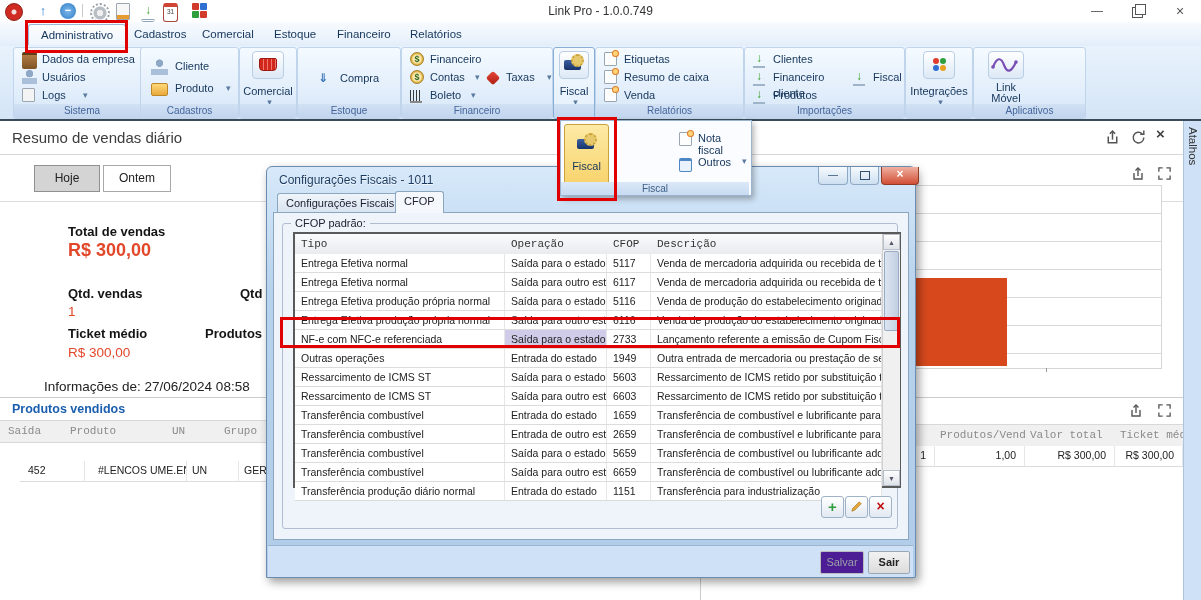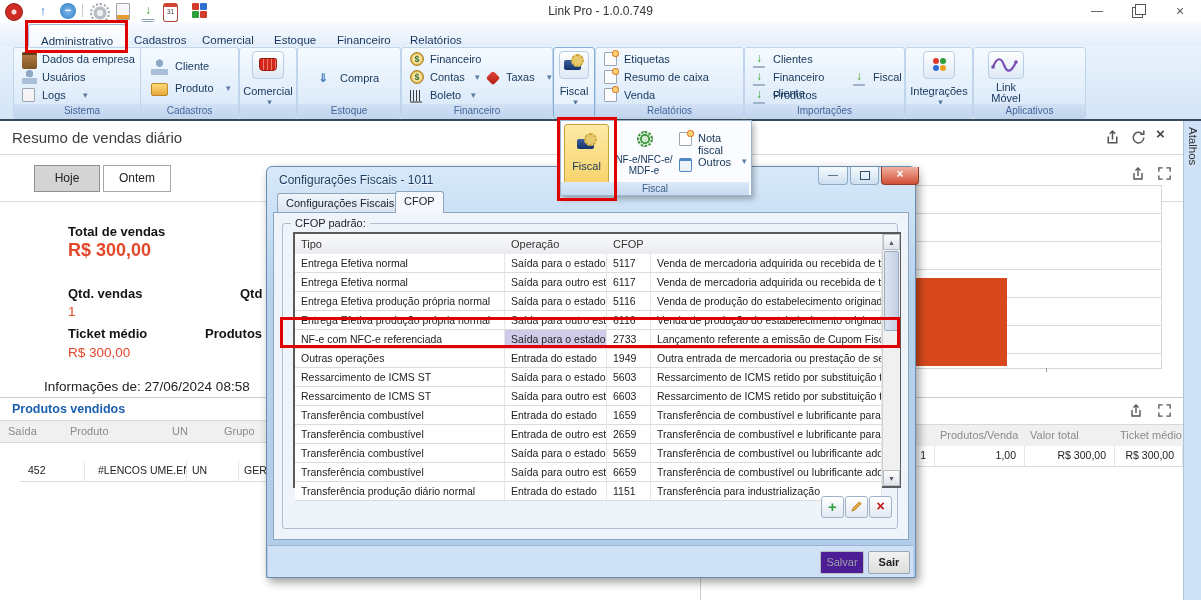--- a/index.html
+++ b/index.html
@@ -8,21 +8,21 @@
   .a{position:absolute;}
   .nw{white-space:nowrap;}
   
   #titlebar{left:0;top:0;width:1201px;height:22px;background:#ffffff;}
   .qat{top:3px;width:16px;height:16px;border-radius:3px;}
   .winbtn{top:2px;width:30px;height:18px;text-align:center;color:#555;font-size:12px;line-height:18px;}
   .maxbox{display:inline-block;width:9px;height:9px;border:1px solid #555;position:relative;top:3px;background:#fff;}
   .maxbox:before{content:"";position:absolute;left:2px;top:-4px;width:9px;height:9px;border:1px solid #555;background:#fff;}
   
   #tabrow{left:0;top:22px;width:1201px;height:24px;background:linear-gradient(#f8fbff,#e3eefa);}
-  .rtab{top:2px;height:20px;line-height:20px;padding:6px 12px;font-size:11.5px;color:#15355a;border-radius:3px 3px 0 0;}
+  .rtab{top:2px;height:20px;line-height:20px;padding:0 12px;font-size:11.5px;color:#15355a;border-radius:3px 3px 0 0;}
   .rtab.active{background:linear-gradient(#fdfeff,#eef5fc);border:1px solid #9db8d6;border-bottom:none;}
   
   #ribbon{left:0;top:46px;width:1201px;height:73px;background:linear-gradient(#e8f2fc,#d4e5f7);}
   .rgroup{position:absolute;top:1px;height:70px;border:1px solid #c0d4ec;border-radius:3px;
     background:linear-gradient(#f4faff,#e2eefb 62%,#d5e6f7);}
   .glabel{position:absolute;left:0;right:0;bottom:0;height:14px;line-height:14px;text-align:center;
     font-size:10px;color:#44659b;background:linear-gradient(#d2e1f4,#c1d5ee);border-radius:0 0 3px 3px;}
   .ritem{position:absolute;height:16px;line-height:16px;font-size:11px;color:#15355a;}
   .ritem .lbl{position:absolute;left:20px;top:0;}
   .dd{color:#5a7aa0;font-size:9px;margin-left:3px;}
@@ -56,21 +56,21 @@
     border:2px dotted #caa33a;background:#e7c96d;}
   .shape-dots{position:absolute;left:9px;top:6px;width:6px;height:6px;border-radius:50%;background:#e03c2e;
     box-shadow:7px 0 0 #2f9e3c,0 7px 0 #2f6fd2,7px 7px 0 #e8a01e;}
   
   #dash{left:0;top:121px;width:1183px;height:470px;background:#ffffff;}
   .panelhdr{left:0;top:0;width:1183px;height:33px;border-bottom:1px solid #d8d8d8;}
   .toolbtn{height:25px;line-height:25px;text-align:center;font-size:12px;color:#222;}
   .stat-label{font-weight:bold;font-size:13px;color:#141414;}
   .stat-value{color:#e3472a;font-size:13.5px;}
   .bigvalue{color:#e3472a;font-size:18px;font-weight:bold;}
-  .thead{background:#f0f0f0;color:#8a8a8a;font-size:11px;}
+  .thead{background:#f0f0f0;color:#8a8a8a;font-size:11px;font-family:Liberation Mono, monospace;}
   .cell{position:absolute;top:0;height:100%;line-height:20px;overflow:hidden;white-space:nowrap;}
   svg.lineicon{stroke:#555;stroke-width:1.4;fill:none;}
   
   #fiscalmenu{left:560px;top:120px;width:190px;height:74px;background:#fafcff;border:1px solid #9ab4cf;
     box-shadow:2px 3px 6px rgba(0,0,0,.3);z-index:50;}
   
   #dialog{left:266px;top:166px;width:648px;height:410px;z-index:30;
     background:linear-gradient(#d7e9fa,#b7d2ec 30%,#b0cce9);border:1px solid #6a8cb0;border-radius:6px 6px 0 0;
     box-shadow:3px 4px 10px rgba(0,0,0,.4);}
   .dlgbtn{position:absolute;top:0;height:17px;border:1px solid #8fa9c4;border-top:none;border-radius:0 0 4px 4px;
@@ -371,26 +371,20 @@
   </div>
 
   <div id="fiscalmenu" class="a">
     <div class="a" style="left:3px;top:3px;width:43px;height:64px;border:1px solid #c9a23e;border-radius:3px;
       background:linear-gradient(#fdeaa6,#f7d167);text-align:center;">
       <div style="position:relative;width:30px;height:26px;margin:4px auto 0;">
           <span class="shape-fiscalprinter" style="left:5px;top:10px;"></span>
         </div>
       <div style="margin-top:5px;font-size:11px;color:#15355a;">Fiscal</div>
     </div>
-    <div class="a" style="left:52px;top:3px;width:62px;height:64px;text-align:center;">
-      <div style="position:relative;width:30px;height:24px;margin:3px auto 0;">
-        <span class="ic ic-gearg" style="left:8px;top:4px;"></span>
-      </div>
-      <div style="font-size:10px;color:#15355a;line-height:11px;margin-top:3px;"><span>NF-e/NFC-e/</span><br><span>MDF-e</span></div>
-    </div>
     <div class="a" style="left:118px;top:10px;width:70px;height:17px;">
       <span class="ic ic-report"></span>
         <span style="position:absolute;left:19px;top:1px;font-size:11px;color:#15355a;">Nota fiscal</span>
     </div>
     <div class="a" style="left:118px;top:34px;width:70px;height:17px;">
       <span class="ic ic-window"></span>
         <span style="position:absolute;left:19px;top:1px;font-size:11px;color:#15355a;">Outros</span>
         <span class="dd" style="position:absolute;left:60px;top:1px;">▾</span>
     </div>
     <div class="a" style="left:0;bottom:0;width:188px;height:13px;line-height:13px;text-align:center;font-size:10px;color:#3d5e85;
@@ -410,20 +404,21 @@
 
       <div class="a" style="left:8px;top:10px;width:614px;height:304px;border:1px solid #aebdcf;border-radius:3px;">
         <div class="a nw" style="left:8px;top:-7px;background:#eef4fa;padding:0 4px;font-size:11px;color:#223;">CFOP padrão:</div>
 
         <div class="a" style="left:10px;top:8px;width:608px;height:256px;border:2px solid #5a5a5a;background:#fff;box-sizing:border-box;">
 
           <div class="a thead" style="left:0;top:0;width:587px;height:20px;background:linear-gradient(#fafbfc,#e9ebef);color:#333;border-bottom:1px solid #a8a8a8;" id="cfopHead">
               <div class="cell" style="left: 0px; width: 210px; padding-left: 6px; box-sizing: border-box;">Tipo</div>
               <div class="cell" style="left: 210px; width: 102px; padding-left: 6px; box-sizing: border-box;">Operação</div>
               <div class="cell" style="left: 312px; width: 44px; padding-left: 6px; box-sizing: border-box;">CFOP</div>
+              <div class="cell" style="left: 356px; width: 231px; padding-left: 6px; box-sizing: border-box;">Descrição</div>
             </div>
 
           <div class="a" style="left:0;top:20px;width:587px;" id="cfopBody">
               <div class="trow">
                 <div class="cell" style="left: 0px; width: 210px; padding-left: 6px; box-sizing: border-box;">Entrega Efetiva normal</div>
                 <div class="cell" style="left: 210px; width: 102px; padding-left: 6px; box-sizing: border-box;">Saída para o estado</div>
                 <div class="cell" style="left: 312px; width: 44px; padding-left: 6px; box-sizing: border-box;">5117</div>
                 <div class="cell" style="left: 356px; width: 231px; padding-left: 6px; box-sizing: border-box;">Venda de mercadoria adquirida ou recebida de terce...</div>
               </div>
               <div class="trow">

